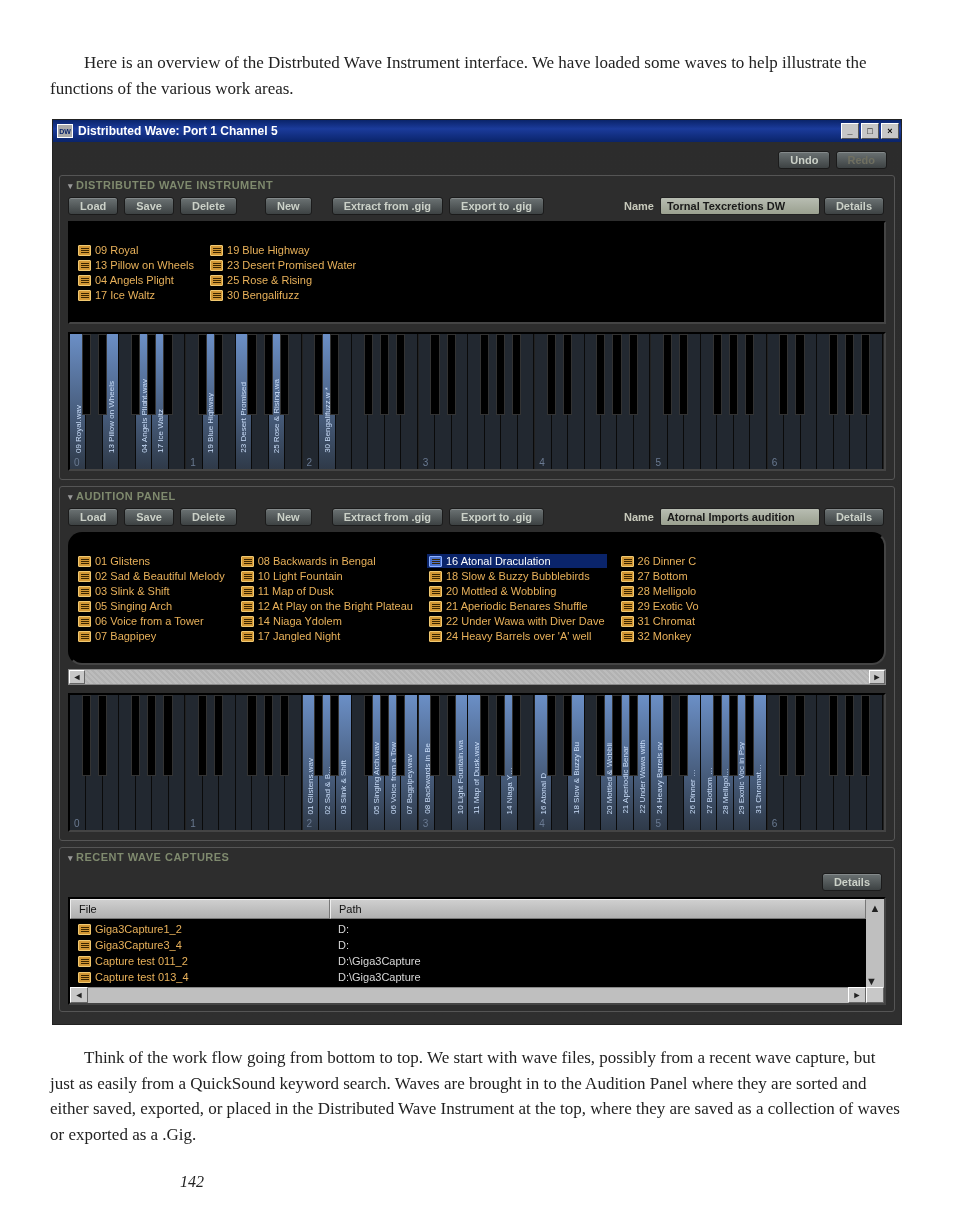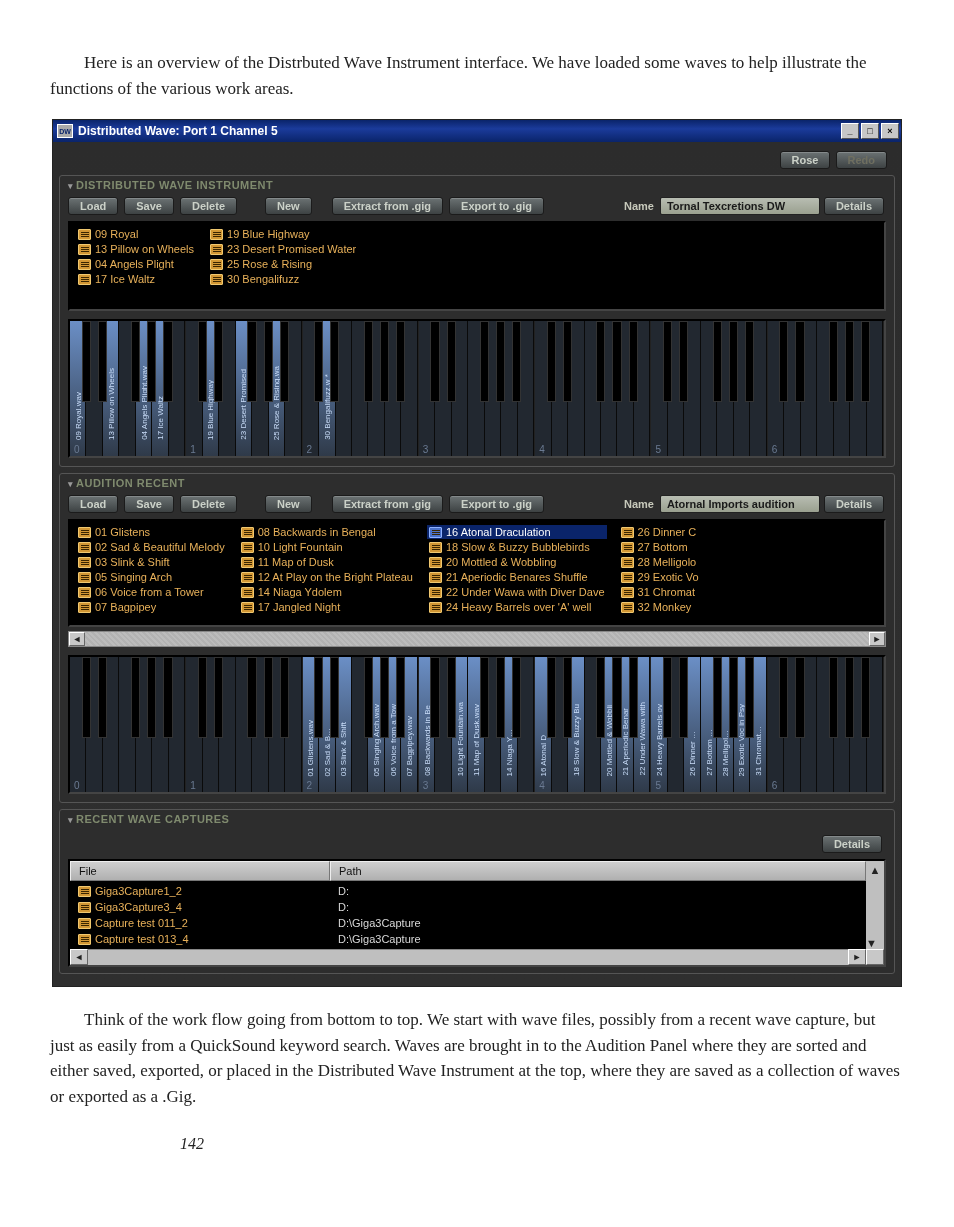--- a/index.html
+++ b/index.html
@@ -123,21 +123,21 @@
     font-weight: bold;
     padding: 2px 6px;
     font-size: 11px;
     min-width: 160px;
     display: inline-block;
   }
 
   .wave-list, .capture-table, .keyboard-box {
     background: #000;
     border: 2px inset #444;
-    padding: 4px 6px;
+    padding: 20px 6px;
     min-height: 90px;
     overflow: hidden;
   }
   .cols { display: flex; gap: 12px; }
   .col { display: flex; flex-direction: column; gap: 1px; min-width: 0; }
   .wave-item {
     color: #e8b15a;
     display: flex; align-items: center; gap: 4px;
     font-size: 11px;
     white-space: nowrap;
@@ -270,21 +270,21 @@
     <span class="title-text">Distributed Wave: Port 1 Channel 5</span>
     <div class="win-buttons">
       <div class="win-btn">_</div>
       <div class="win-btn">□</div>
       <div class="win-btn">×</div>
     </div>
   </div>
 
   <div class="app-body">
     <div class="top-actions">
-      <span class="btn">Rose</span>
+      <span class="btn">Undo</span>
       <span class="btn disabled">Redo</span>
     </div>
 
     <div class="panel">
       <div class="panel-header">DISTRIBUTED WAVE INSTRUMENT</div>
 
       <div class="toolbar-row">
         <span class="btn">Load</span>
         <span class="btn">Save</span>
         <span class="btn">Delete</span>
@@ -489,38 +489,38 @@
                 <div class="bk" style="left: 53%;"></div>
                 <div class="bk" style="left: 67%;"></div>
                 <div class="bk" style="left: 81%;"></div>
               </div>
             </div>
           </div>
       </div>
     </div>
 
     <div class="panel">
-      <div class="panel-header">AUDITION RECENT</div>
+      <div class="panel-header">AUDITION PANEL</div>
 
       <div class="toolbar-row">
         <span class="btn">Load</span>
         <span class="btn">Save</span>
         <span class="btn">Delete</span>
         <span style="width:18px"></span>
         <span class="btn">New</span>
         <span style="width:10px"></span>
         <span class="btn">Extract from .gig</span>
         <span class="btn">Export to .gig</span>
         <span class="spacer"></span>
         <span class="lbl">Name</span>
         <span class="name-field">Atornal Imports audition</span>
         <span class="btn">Details</span>
       </div>
 
-      <div class="wave-list" id="aud-list" style="min-height:108px;">
+      <div class="wave-list" id="aud-list" style="min-height:108px;border-radius:14px;">
           <div class="cols">
             <div class="col">
               <div class="wave-item">
                 <span class="wi-icon"></span>
                 <span>01 Glistens</span>
               </div>
               <div class="wave-item">
                 <span class="wi-icon"></span>
                 <span>02 Sad &amp; Beautiful Melody</span>
               </div>

